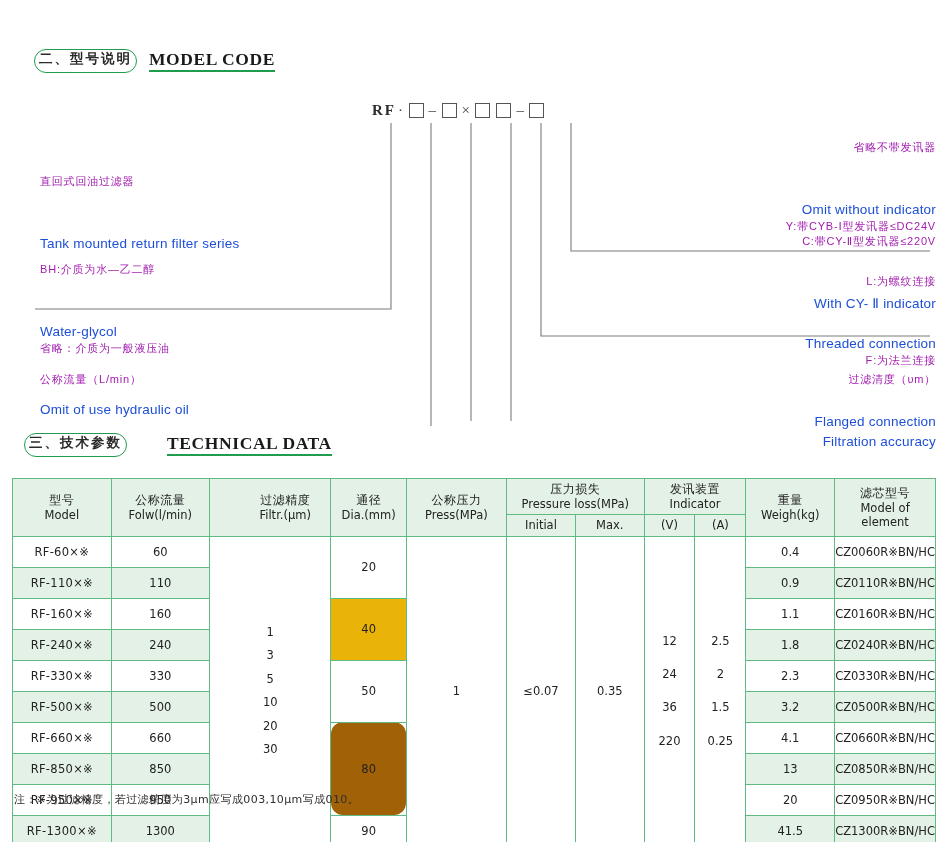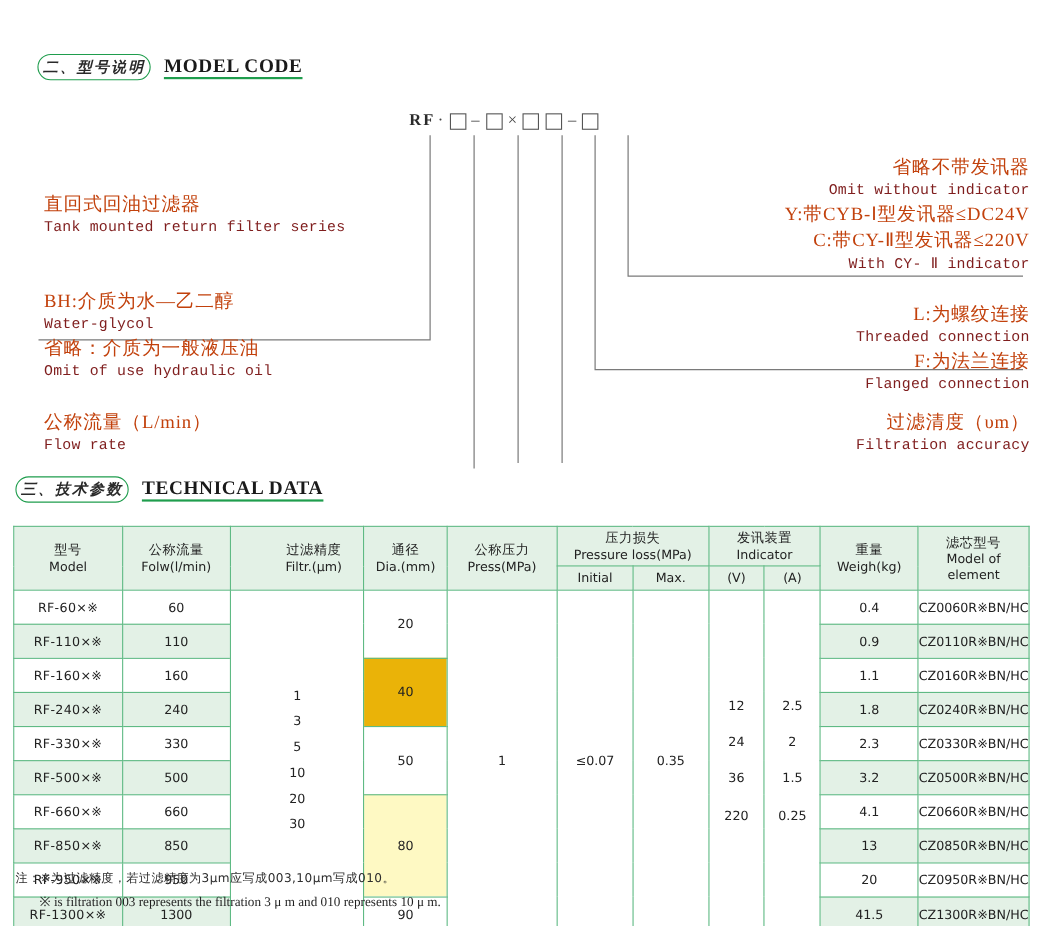--- a/index.html
+++ b/index.html
@@ -21,25 +21,23 @@
     position: absolute;
     display: flex;
     align-items: center;
     height: 26px;
   }
   .pill {
     border: 1.6px solid #1f9d4d;
     border-radius: 13px;
     height: 24px;
     display: flex;
-    align-items: center;
     padding: 0 4px;
     box-sizing: border-box;
     background: #ffffff;
-    font-style: italic;
   }
   .pill-text {
     font-family: "DejaVu Sans", "Liberation Sans", sans-serif;
     font-size: 13.5px;
     font-weight: 700;
     color: #2a2a2a;
     letter-spacing: 2px;
     white-space: nowrap;
   }
   .section-en {
@@ -87,30 +85,31 @@
   }
   .code-sep { margin: 0 2px; color: #444; }
 
   
   .anno {
     position: absolute;
     white-space: nowrap;
     line-height: 1.42;
   }
   .anno .cn {
-    font-family: Liberation Serif, serif;
-    font-size: 17px;
-    color: #c2410c;
+    font-family: Liberation Sans, sans-serif;
+    font-size: 11px;
+    color: #a21caf;
     letter-spacing: 0.8px;
   }
   .anno .en {
-    font-family: Liberation Mono, monospace;
+    font-family: Liberation Sans, sans-serif;
     font-size: 13.5px;
-    color: #7f1d1d;
+    color: #1d4ed8;
     letter-spacing: 0.2px;
+    margin-top: 44px;
   }
   .anno.right { text-align: right; }
   .anno.left  { text-align: left; }
 
   svg.leaders {
     position: absolute;
     left: 0;
     top: 0;
     width: 950px;
     height: 330px;
@@ -255,21 +254,21 @@
     <div class="cn">直回式回油过滤器</div>
     <div class="en">Tank mounted return filter series</div>
   </div>
 
   <div class="anno left" style="left:40px; top:276px;">
     <div class="cn">公称流量（L/min）</div>
     <div class="en">Flow rate</div>
   </div>
 </div>
 
-<div class="section-head" style="left:14px; top:432px;">
+<div class="section-head" style="left:24px; top:432px;gap:28px;">
   <div class="pill">
     <span class="pill-text">三、技术参数</span>
   </div>
   <span class="section-en">TECHNICAL DATA</span>
 </div>
 
 <table id="tech-table">
   <thead>
     <tr>
       <th rowspan="2" style="width:98px;">
@@ -375,21 +374,21 @@
       </tr>
       <tr class="alt">
         <td class="model-cell zebra">RF-500×※</td>
         <td class="zebra">500</td>
         <td class="zebra">3.2</td>
         <td class="zebra">CZ0500R※BN/HC</td>
       </tr>
       <tr>
         <td class="model-cell zebra">RF-660×※</td>
         <td class="zebra">660</td>
-        <td class="dia-alt" rowspan="3" style="background: #fef9c3;">80</td>
+        <td class="dia-alt" rowspan="3" style="background: #a16207; border-radius: 12px;">80</td>
         <td class="zebra">4.1</td>
         <td class="zebra">CZ0660R※BN/HC</td>
       </tr>
       <tr class="alt">
         <td class="model-cell zebra">RF-850×※</td>
         <td class="zebra">850</td>
         <td class="zebra">13</td>
         <td class="zebra">CZ0850R※BN/HC</td>
       </tr>
       <tr>
@@ -403,14 +402,13 @@
         <td class="zebra">1300</td>
         <td rowspan="1">90</td>
         <td class="zebra">41.5</td>
         <td class="zebra">CZ1300R※BN/HC</td>
       </tr>
     </tbody>
 </table>
 
 <div id="footnote">
   <span class="fn-cn">注：※为过滤精度，若过滤精度为3μm应写成003,10μm写成010。</span>
-  <span class="fn-en">※ is filtration 003 represents the filtration 3 μ m and 010 represents 10 μ m.</span>
 </div>
 
 </body></html>

